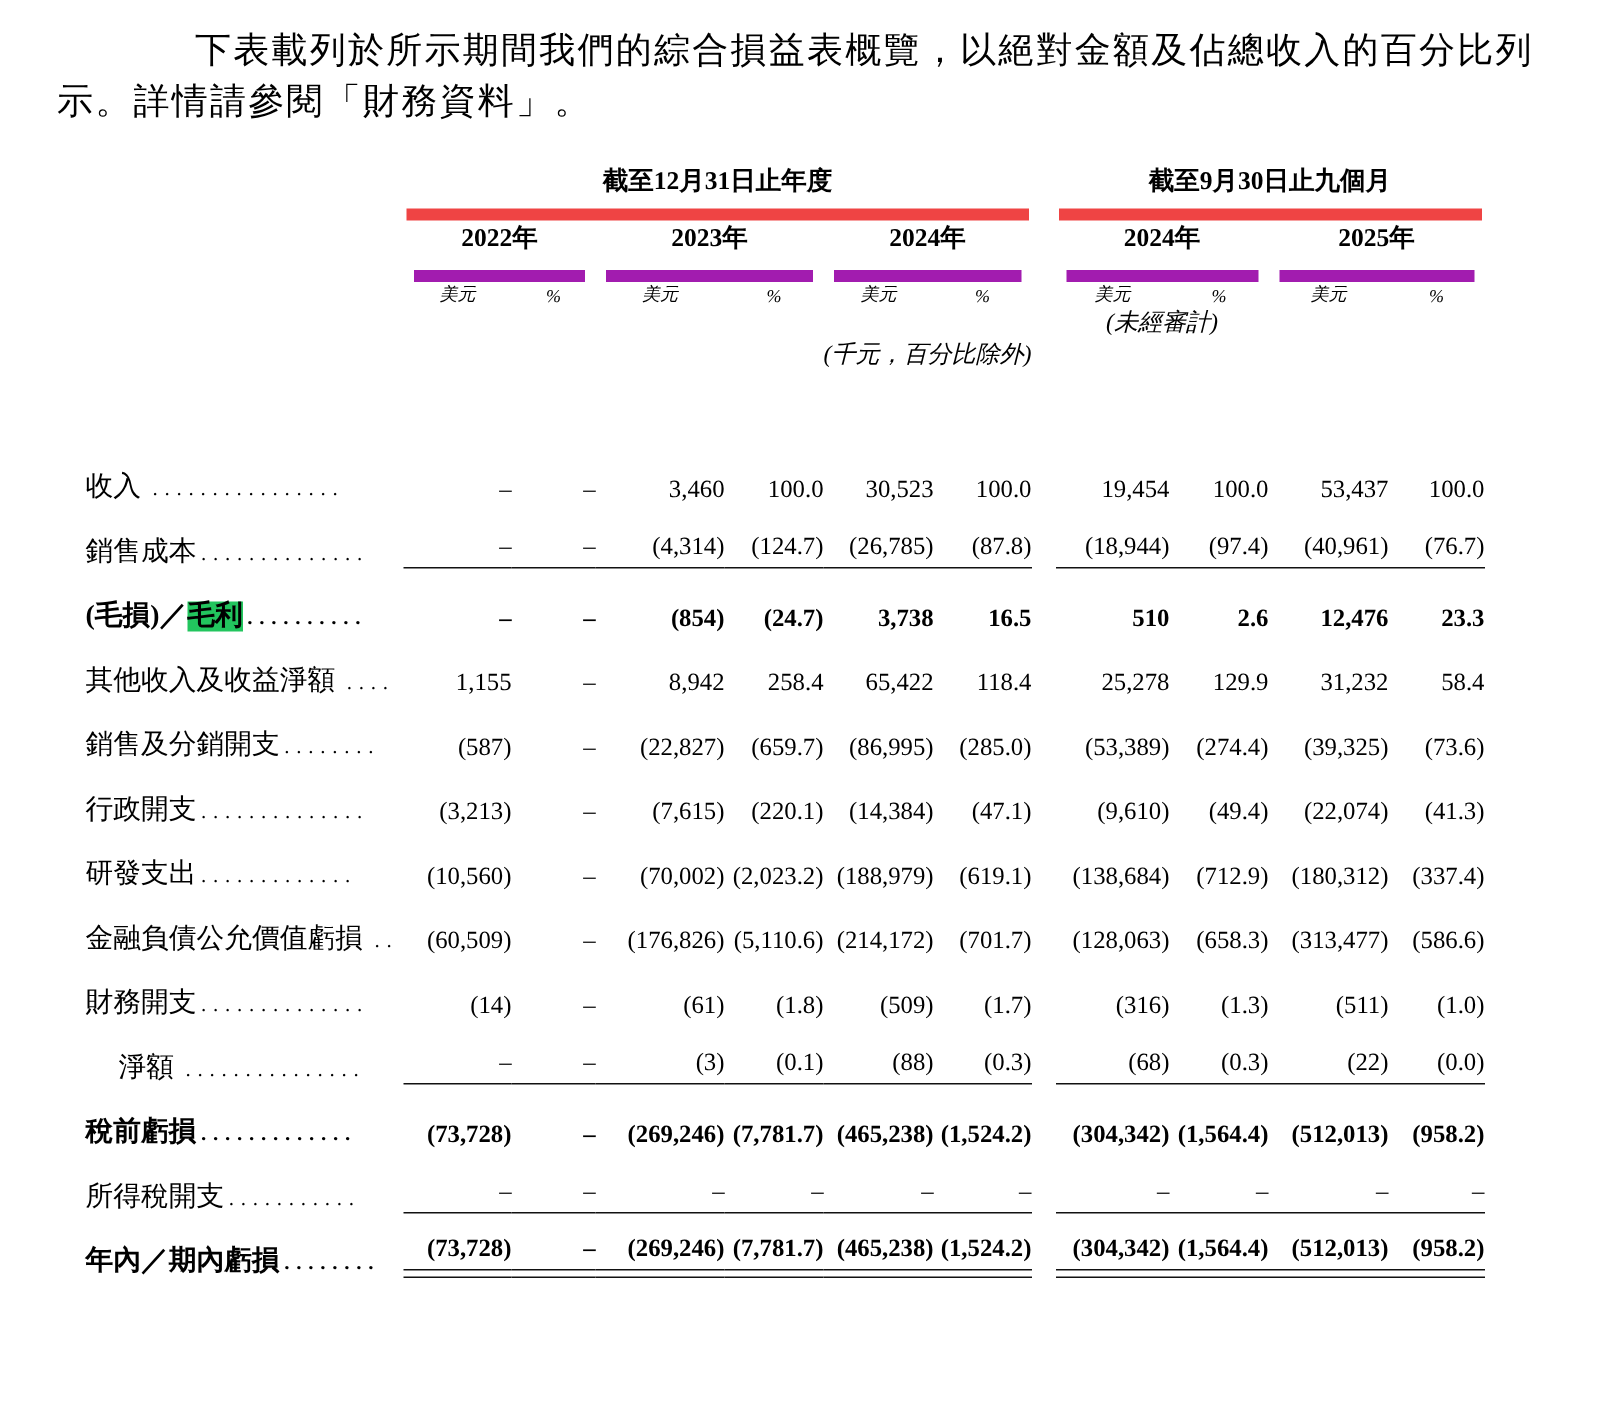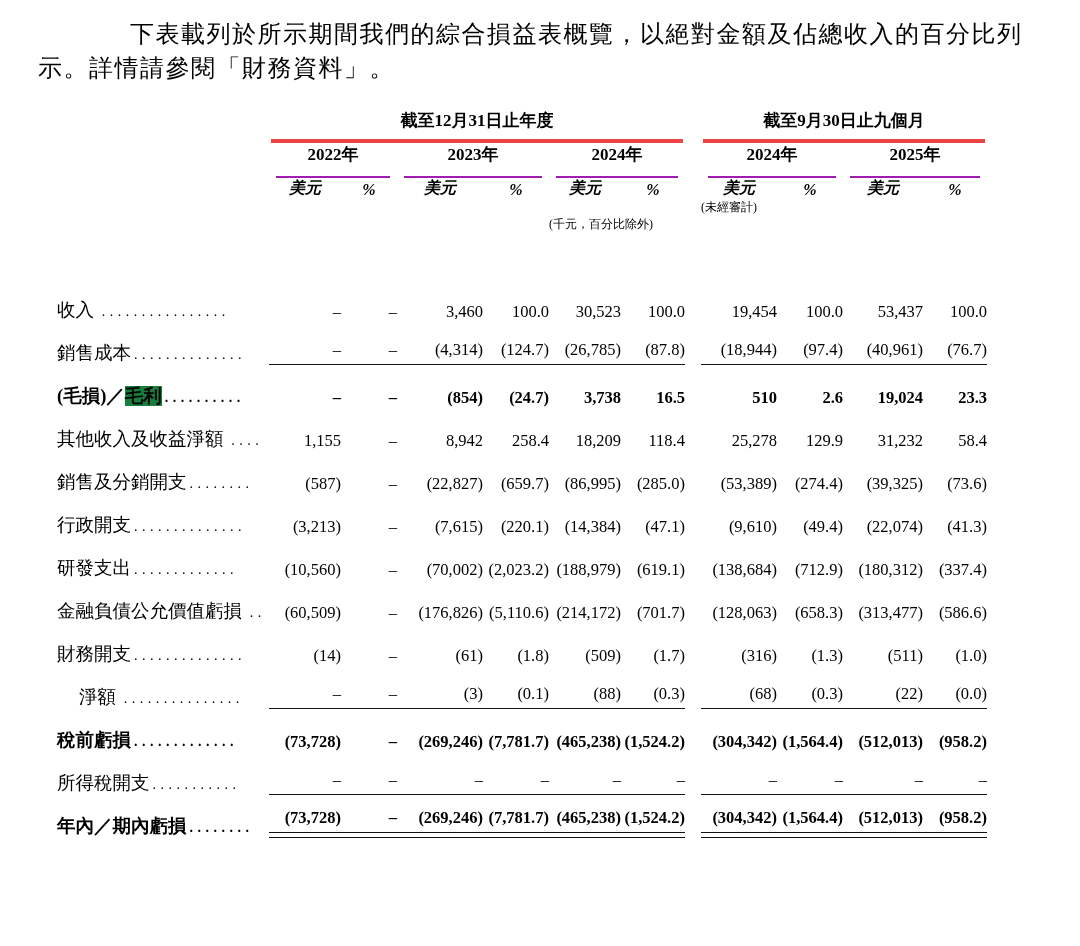--- a/index.html
+++ b/index.html
@@ -20,43 +20,43 @@
   col.c-lbl{width:212px;}
   col.c1{width:72px;} col.c2{width:56px;}
   col.c3{width:86px;} col.c4{width:66px;}
   col.c5{width:72px;} col.c6{width:64px;}
   col.c-gap{width:16px;}
   col.c7{width:76px;} col.c8{width:66px;}
   col.c9{width:80px;} col.c10{width:64px;}
 
   .grp-line{
     font-size:17px;font-weight:bold;text-align:center;
-    border-bottom:4px solid #ef4444;padding-bottom:7px;margin:0 2px;
+    border-bottom:8px solid #ef4444;padding-bottom:7px;margin:0 2px;
   }
   .yr-cell{padding-top:11px;}
   .yr-line{
     font-size:17px;font-weight:bold;text-align:center;
-    border-bottom:2px solid #a21caf;padding-bottom:10px;margin:0 7px;
+    border-bottom:8px solid #a21caf;padding-bottom:10px;margin:0 7px;
   }
   .unit{
-    font-style:italic;font-weight:bold;text-align:center;
-    font-size:16px;padding-top:13px;
+    font-style:italic;font-weight:normal;text-align:center;
+    font-size:12px;padding-top:13px;
   }
   .note{
-    font-weight:normal;text-align:left;
-    font-size:12px;padding-top:9px;
+    font-style:italic;font-weight:normal;text-align:center;
+    font-size:16px;padding-top:9px;
   }
   tr.spacer td{height:46px;}
   td.lbl{font-size:18.5px;text-align:left;}
   td.lbl.indent{padding-left:22px;}
   td.num{text-align:right;font-size:16.5px;}
   tr.data-row td{height:43px;}
   tr.bold td{font-weight:bold;}
   .dots{letter-spacing:4.5px;font-size:14px;padding-left:3px;}
-  .hl{background:#15803d;}
+  .hl{background:#22c55e;}
   .u{height:0;border-top:1.6px solid #111;margin-top:4px;}
   .u.double{height:4px;border-bottom:1.6px solid #111;}
 </style>
 </head>
 <body>
 
 <p class="intro">下表載列於所示期間我們的綜合損益表概覽，以絕對金額及佔總收入的百分比列示。詳情請參閱「財務資料」。</p>
 
 <table class="pnl">
   <colgroup>
@@ -231,42 +231,42 @@
           <div class="v">16.5</div>
         </td>
         <td></td>
         <td class="num">
           <div class="v">510</div>
         </td>
         <td class="num">
           <div class="v">2.6</div>
         </td>
         <td class="num">
-          <div class="v">19,024</div>
+          <div class="v">12,476</div>
         </td>
         <td class="num">
           <div class="v">23.3</div>
         </td>
       </tr>
       <tr class="data-row">
         <td class="lbl"><span>其他收入及收益淨額 </span><span class="dots">....</span></td>
         <td class="num">
           <div class="v">1,155</div>
         </td>
         <td class="num">
           <div class="v">–</div>
         </td>
         <td class="num">
           <div class="v">8,942</div>
         </td>
         <td class="num">
           <div class="v">258.4</div>
         </td>
         <td class="num">
-          <div class="v">18,209</div>
+          <div class="v">65,422</div>
         </td>
         <td class="num">
           <div class="v">118.4</div>
         </td>
         <td></td>
         <td class="num">
           <div class="v">25,278</div>
         </td>
         <td class="num">
           <div class="v">129.9</div>

